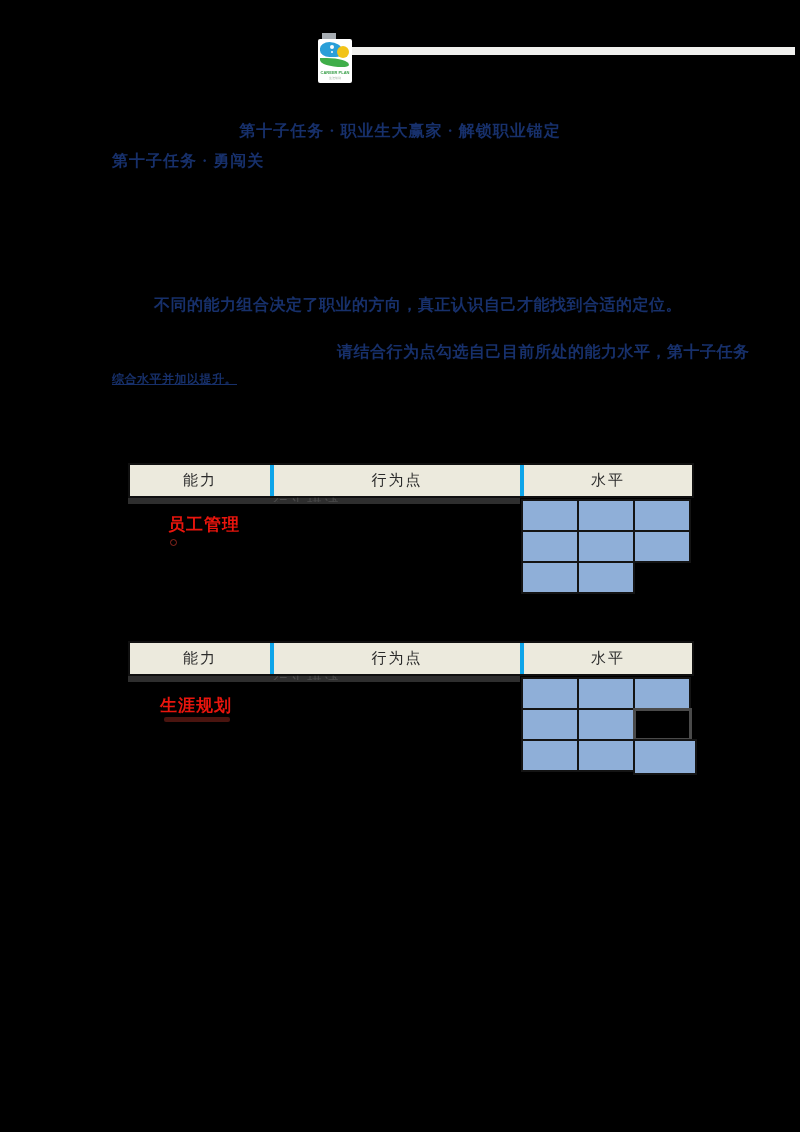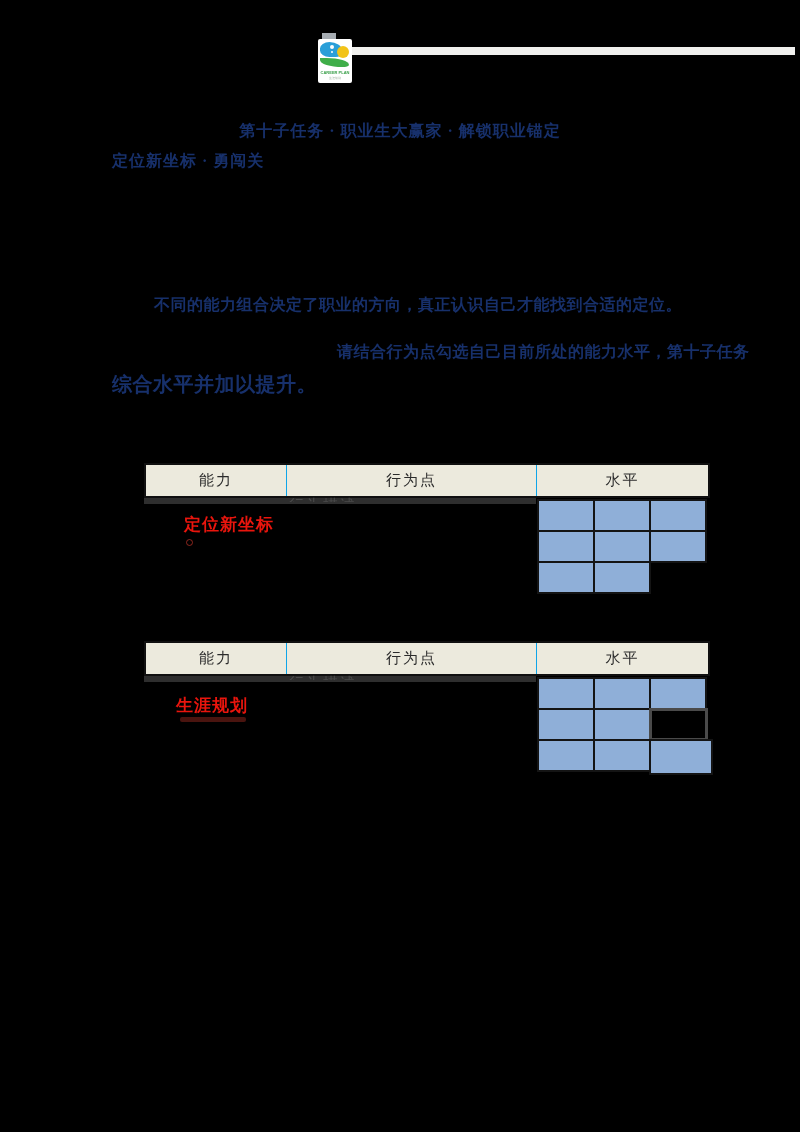--- a/index.html
+++ b/index.html
@@ -29,30 +29,30 @@
 
   
   .title-line1{position:absolute;left:0;top:121px;width:800px;text-align:center;
                font-size:16px;font-weight:bold;color:var(--accent_navy,#17306b);letter-spacing:1px;}
   .title-line2{position:absolute;left:112px;top:151px;font-size:16px;font-weight:bold;
                color:var(--accent_navy,#17306b);letter-spacing:1px;}
   .para1{position:absolute;left:154px;top:295px;font-size:16px;font-weight:bold;
          color:var(--accent_navy,#17306b);letter-spacing:0.5px;}
   .para2a{position:absolute;left:337px;top:342px;font-size:16px;font-weight:bold;
           color:var(--accent_navy,#17306b);letter-spacing:0.5px;}
-  .para2b{position:absolute;left:112px;top:371px;font-size:20px;font-weight:bold;
-          color:var(--accent_navy,#17306b);letter-spacing:0.5px;}
+  .para2b{position:absolute;left:112px;top:371px;font-size:12px;font-weight:bold;
+          color:var(--accent_navy,#17306b);letter-spacing:0.5px;text-decoration:underline;}
 
   
-  .ability-table{position:absolute;left:144px;width:566px;border-radius:11px;}
+  .ability-table{position:absolute;left:128px;width:566px;border-radius:11px;}
   .t1{top:463px;} .t2{top:641px;}
   .thead{display:flex;border:2px solid #101010;background:var(--header_bg,#eceadd);
          width:562px;height:31px;}
   .th{height:31px;line-height:31px;text-align:center;font-size:15px;color:#2b2b2b;
-      letter-spacing:2px;border-left:1px solid #0ea5e9;box-sizing:border-box;}
+      letter-spacing:2px;border-left:4px solid #0ea5e9;box-sizing:border-box;}
   .th:first-child{border-left:none;}
   .th.c1{width:140px;} .th.c2{width:250px;} .th.c3{flex:1;}
   .under-strip{position:absolute;left:0;top:35px;width:392px;height:6px;background:#2e2e2e;}
   .ghost{position:absolute;left:145px;top:34px;height:5px;overflow:hidden;font-size:15px;
          line-height:16px;color:#4a4a4a;letter-spacing:2px;}
   .ability-label{position:absolute;font-size:17px;font-weight:bold;
                  color:var(--accent_red,#e9150d);letter-spacing:1px;}
   .t1 .ability-label{left:40px;top:50px;}
   .t2 .ability-label{left:32px;top:53px;}
   .red-speck{position:absolute;left:42px;top:76px;width:5px;height:5px;border:1px solid #c2352a;
@@ -83,35 +83,35 @@
       <div class="logo-sun"></div>
       <div class="logo-person"></div>
       <div class="logo-leaf"></div>
       <div class="logo-caption">CAREER PLAN</div>
       <div class="logo-caption2">生涯规划</div>
     </div>
   </div>
   <div class="top-rule"></div>
 
   <div class="title-line1">第十子任务 · 职业生大赢家 · 解锁职业锚定</div>
-  <div class="title-line2">定位新坐标 · 勇闯关</div>
+  <div class="title-line2">第十子任务 · 勇闯关</div>
 
   <div class="para1">不同的能力组合决定了职业的方向，真正认识自己才能找到合适的定位。</div>
   <div class="para2a">请结合行为点勾选自己目前所处的能力水平，第十子任务</div>
   <div class="para2b">综合水平并加以提升。</div>
 
   <div class="ability-table t1">
     <div class="thead">
       <div class="th c1">能力</div>
       <div class="th c2">行为点</div>
       <div class="th c3">水平</div>
     </div>
     <div class="under-strip"></div>
     <div class="ghost">行为描述</div>
-    <div class="ability-label">定位新坐标</div>
+    <div class="ability-label">员工管理</div>
     <div class="red-speck"></div>
     <div class="grid">
         <div class="grow">
           <div class="gcell filled"></div>
           <div class="gcell filled"></div>
           <div class="gcell filled"></div>
         </div>
         <div class="grow">
           <div class="gcell filled"></div>
           <div class="gcell filled"></div>

